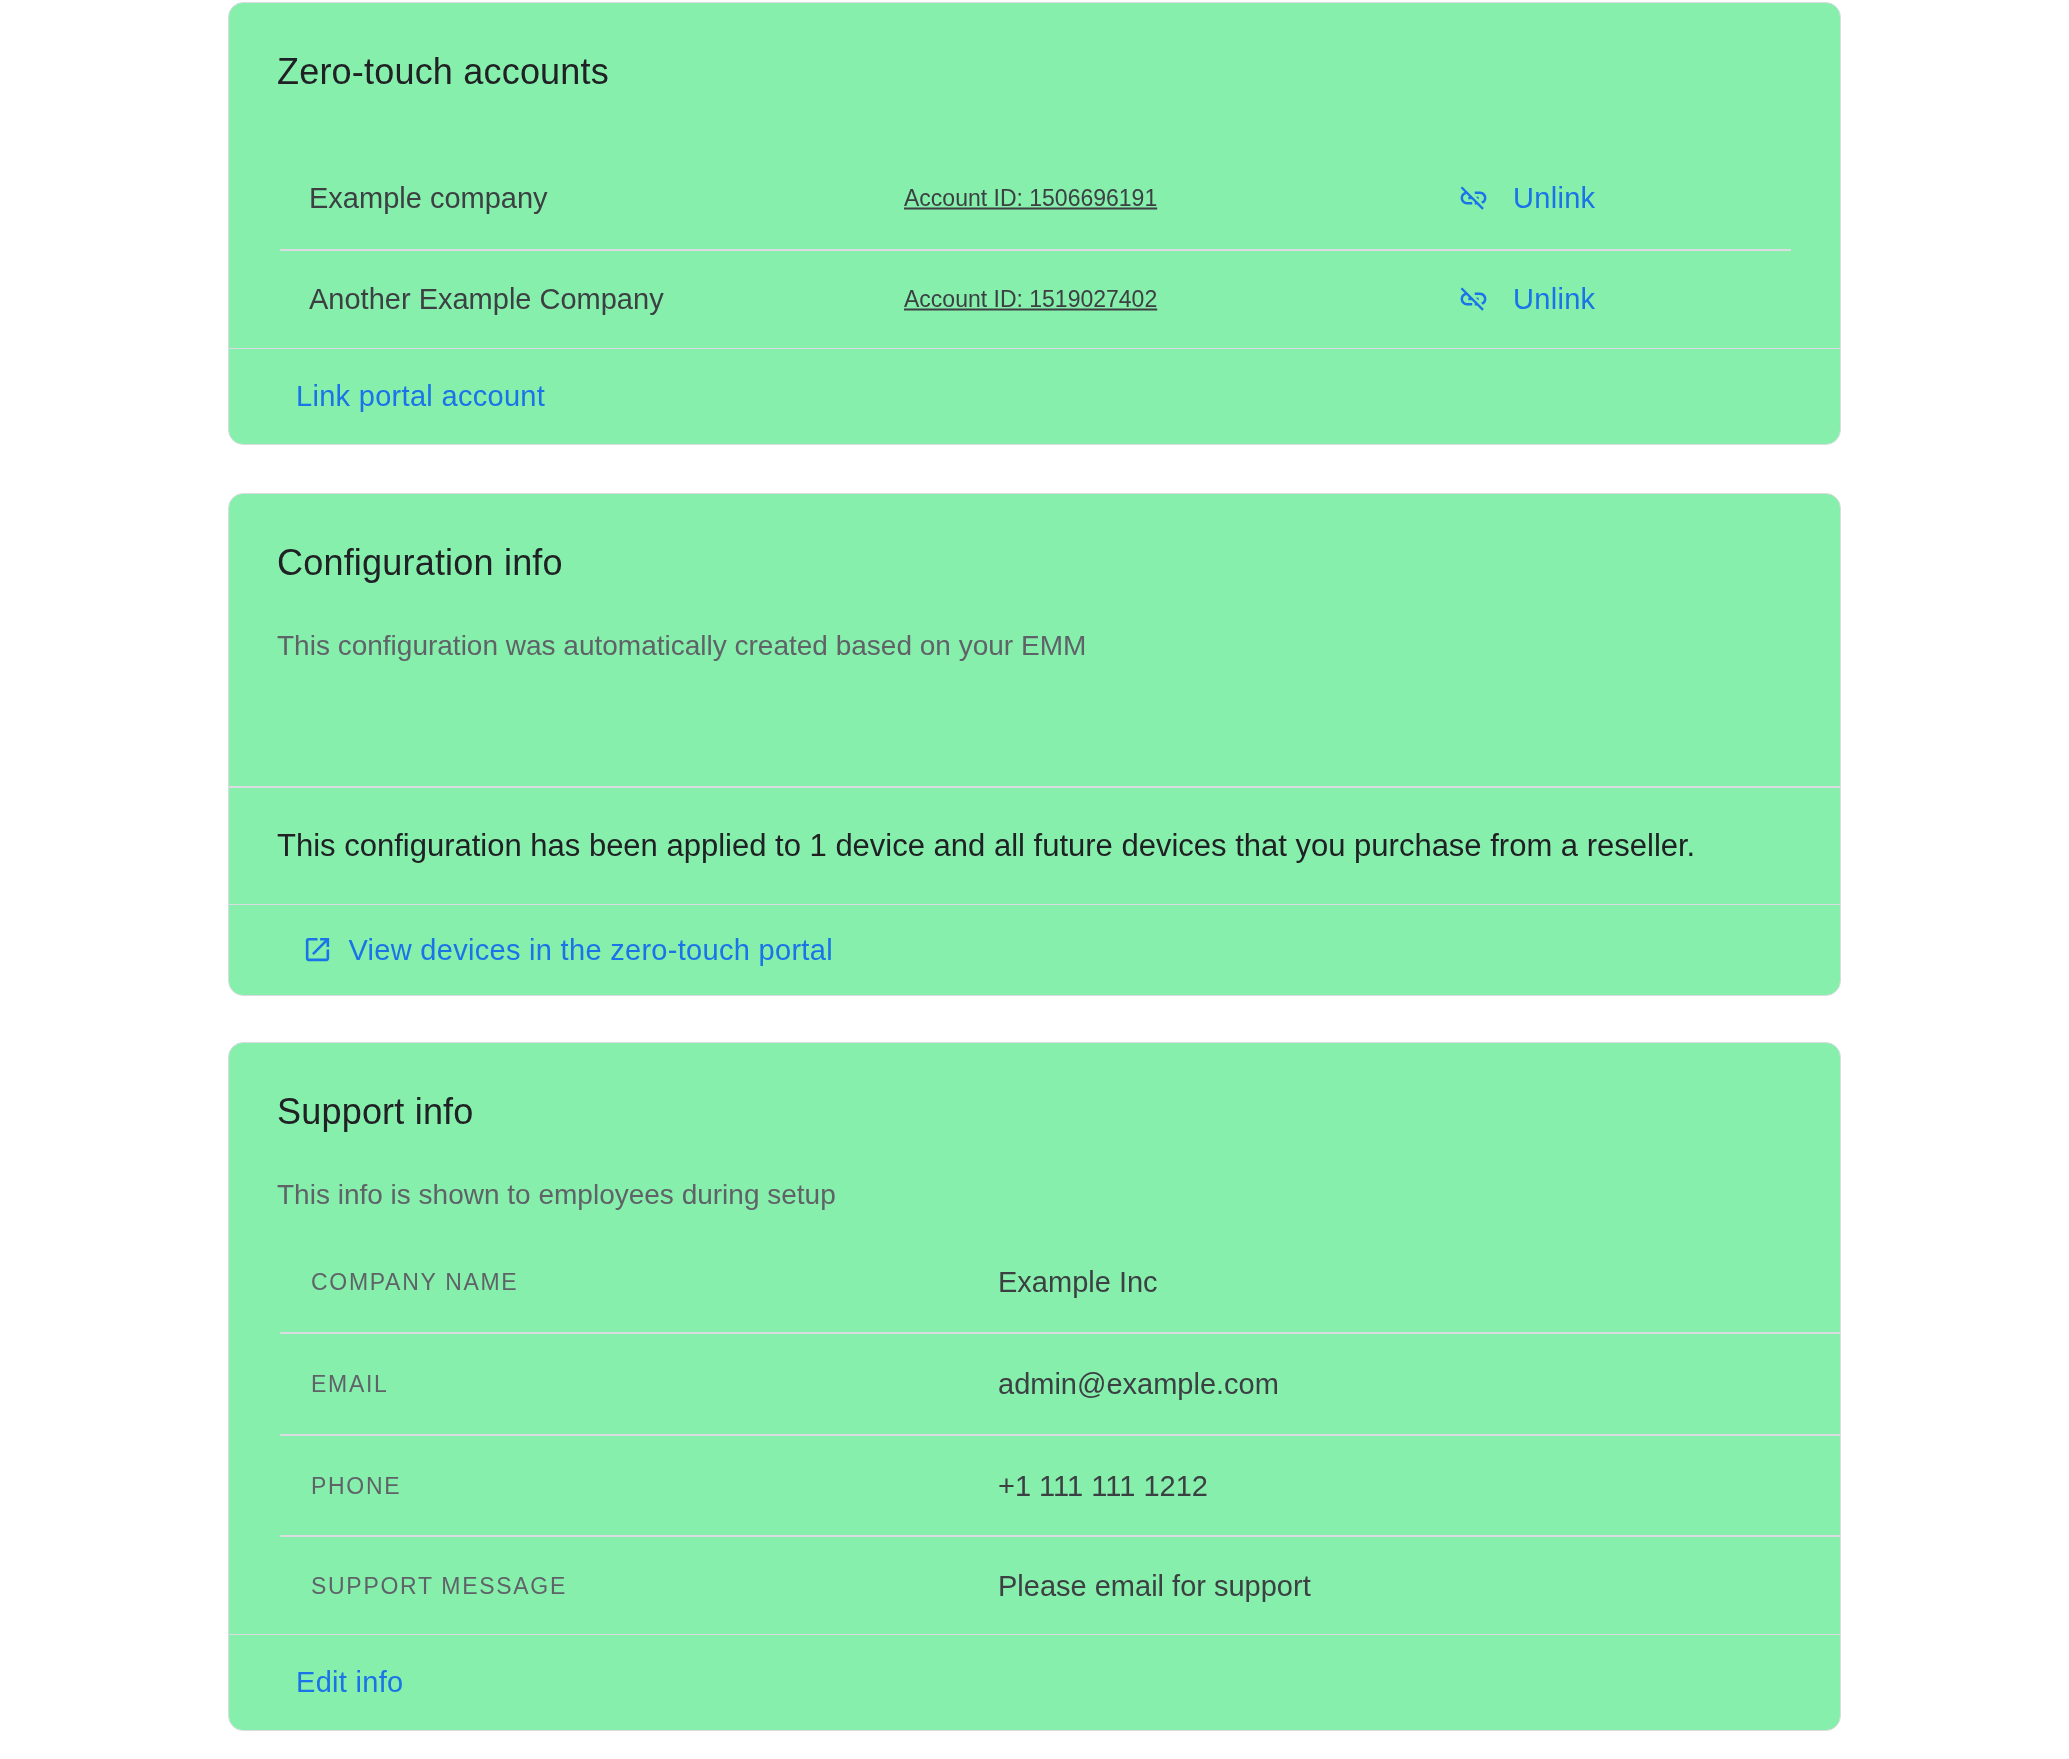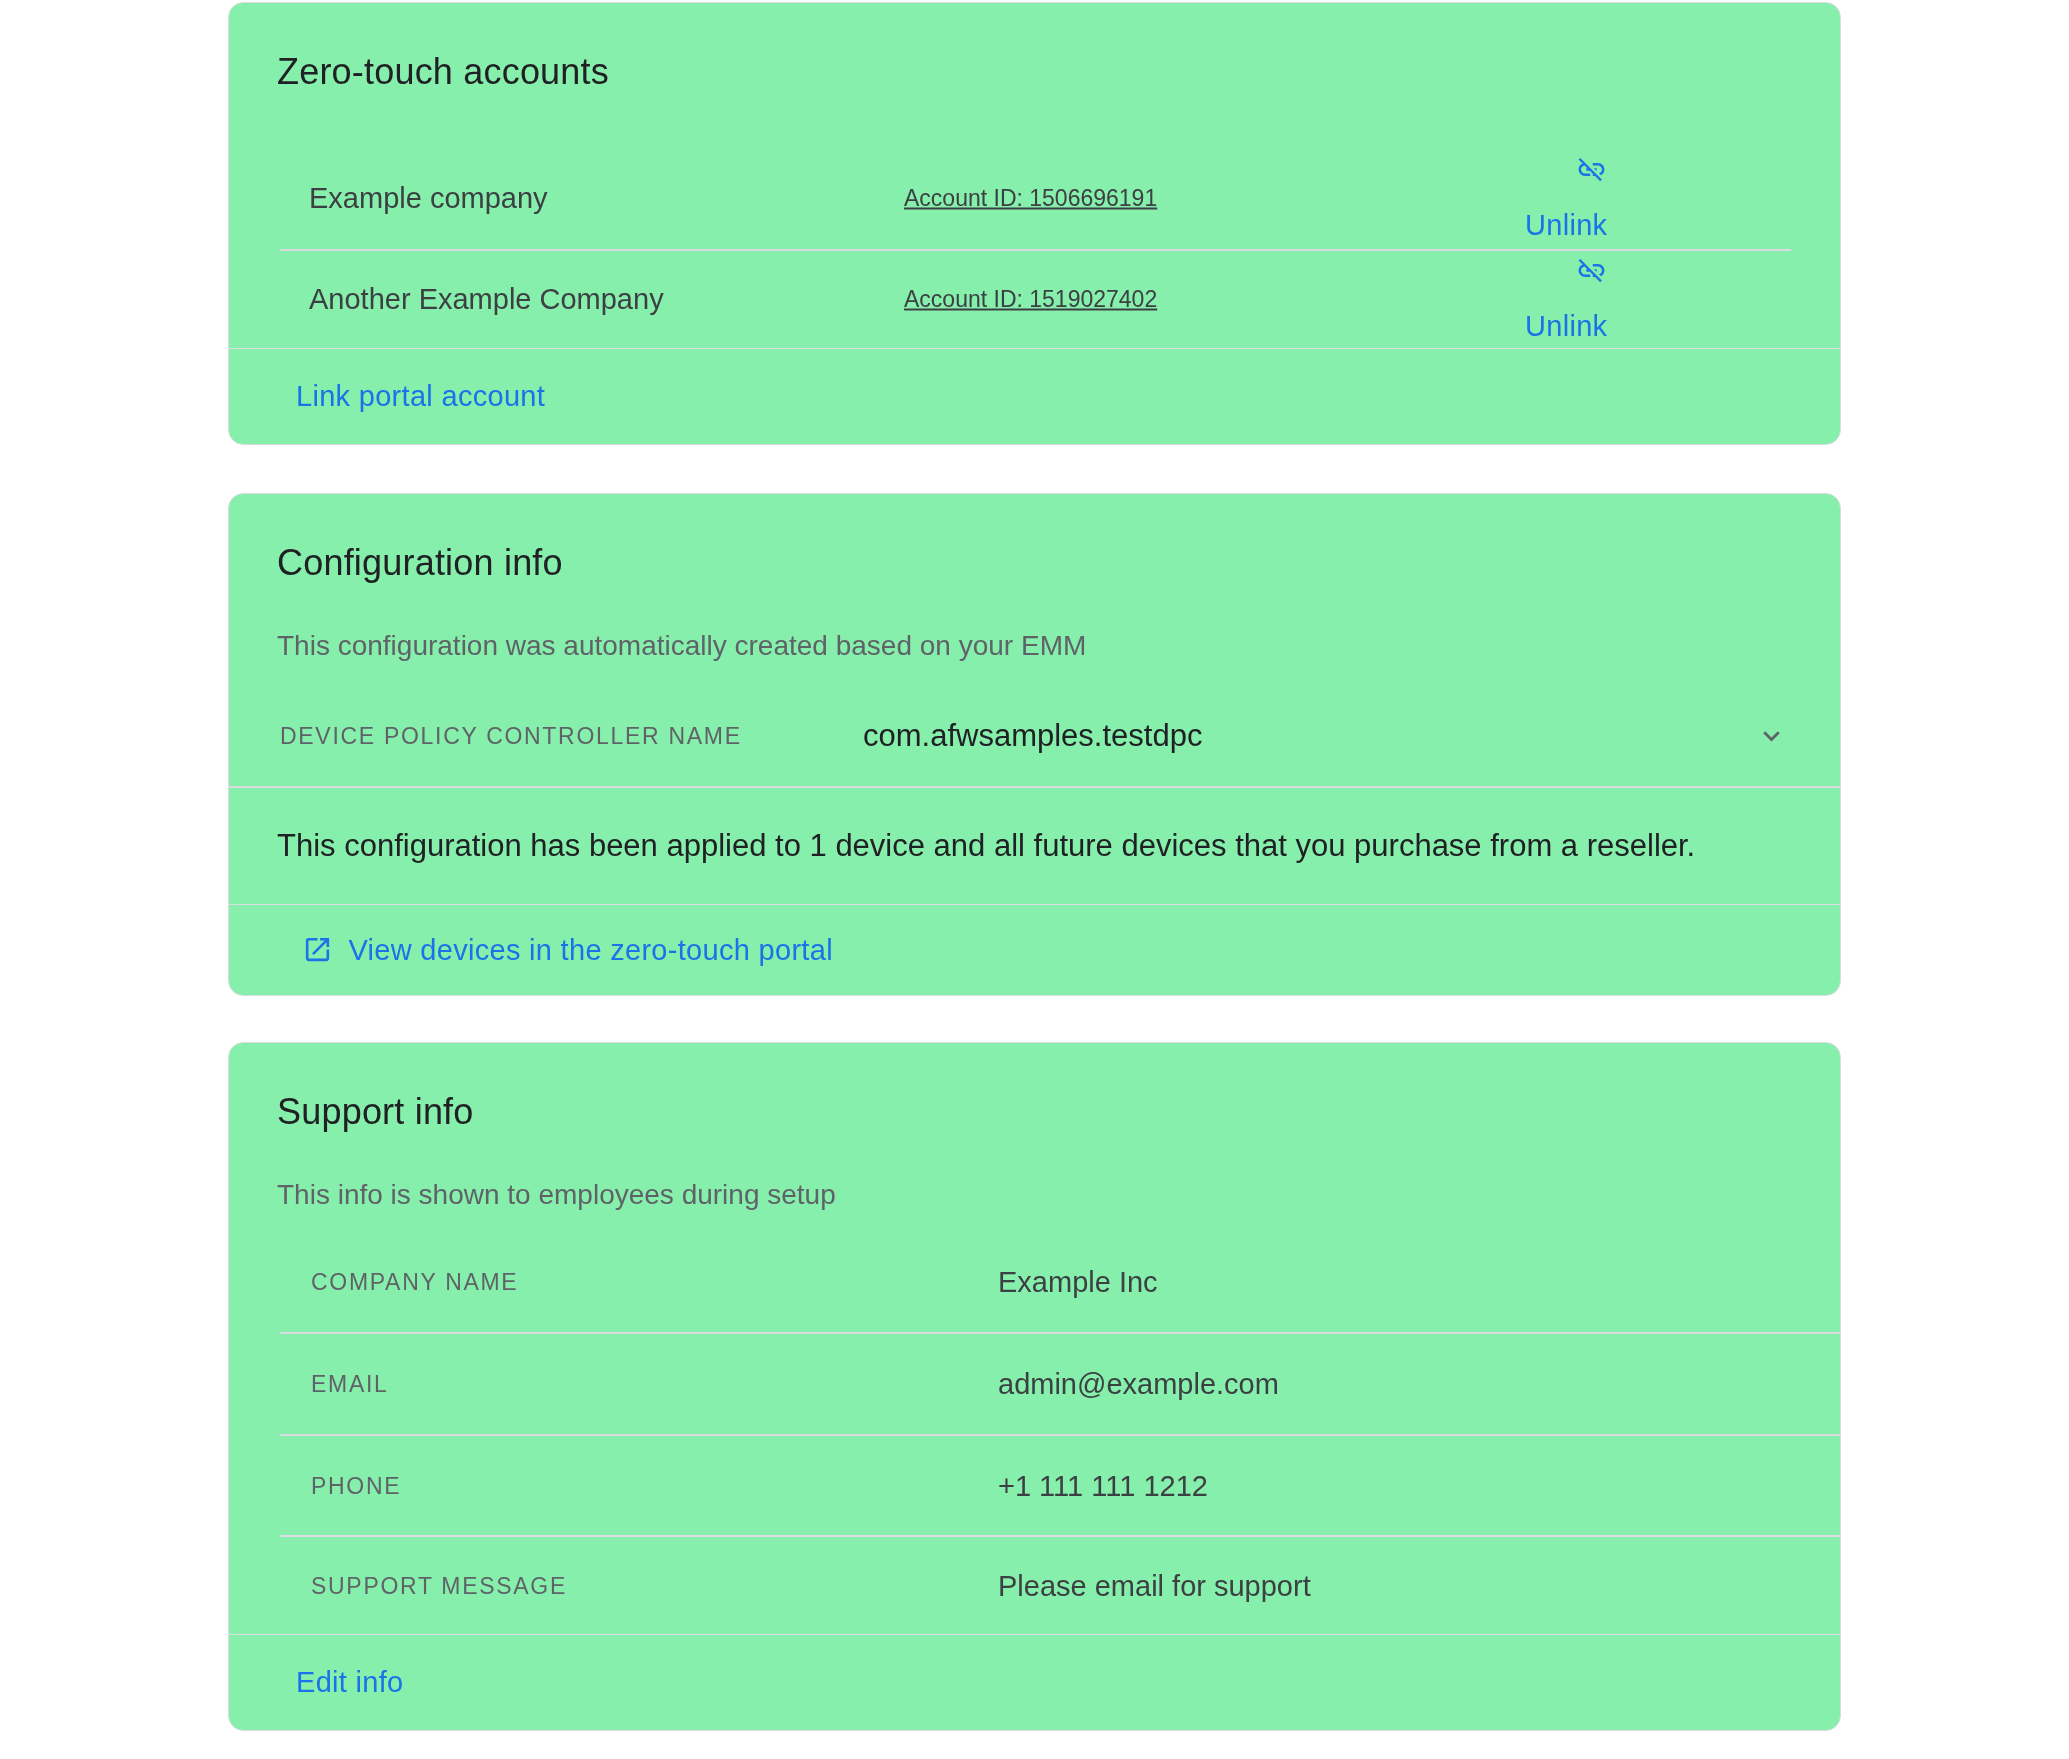--- a/index.html
+++ b/index.html
@@ -45,22 +45,22 @@
   .divider.inset-left { left: 51px; right: 0; }
 
   .acc-name { left: 80px;  font-size: 29px; color: #3c4043; }
   .acc-id   { left: 675px; font-size: 23px; color: #3c4043; text-decoration: underline; }
 
   .link {
     color: #1a73e8; font-size: 29px; font-weight: 500;
     text-decoration: none; cursor: pointer; letter-spacing: 0.3px;
   }
   .unlink-link {
-    left: 1296px;
-    display: flex; align-items: flex-end; gap: 24px; flex-direction: column;
+    left: 1229px;
+    display: flex; align-items: center; gap: 24px;
   }
   .icon { display: inline-flex; line-height: 0; }
   .icon svg { fill: currentColor; }
 
   .card-footer {
     position: absolute; left: 0; right: 0; bottom: 0;
     border-top: 1.9px solid #dadce0;
     display: flex; align-items: center;
     padding-left: 67px;
   }
@@ -128,29 +128,20 @@
 
   <div class="card-footer">
     <a class="link">Link portal account</a>
   </div>
 </section>
 
 <section class="card" id="card-config">
   <h2 class="card-title">Configuration info</h2>
   <div class="card-subtitle">This configuration was automatically created based on your EMM</div>
 
-  <div class="row dpc-row">
-    <span class="vcenter dpc-label">DEVICE POLICY CONTROLLER NAME</span>
-    <span class="vcenter dpc-value">com.afwsamples.testdpc</span>
-    <span class="vcenter icon dpc-chevron">
-      <svg viewBox="0 0 24 24" width="33" height="33">
-          <path d="M16.59 8.59 12 13.17 7.41 8.59 6 10l6 6 6-6z"></path>
-        </svg>
-    </span>
-  </div>
 
   <div class="divider" style="top:292px;"></div>
 
   <div class="row applied-row">
     <span class="vcenter applied-text">This configuration has been applied to 1 device and all future devices that you purchase from a reseller.</span>
   </div>
 
   <div class="card-footer">
     <a class="link portal-link">
       <span class="icon">

